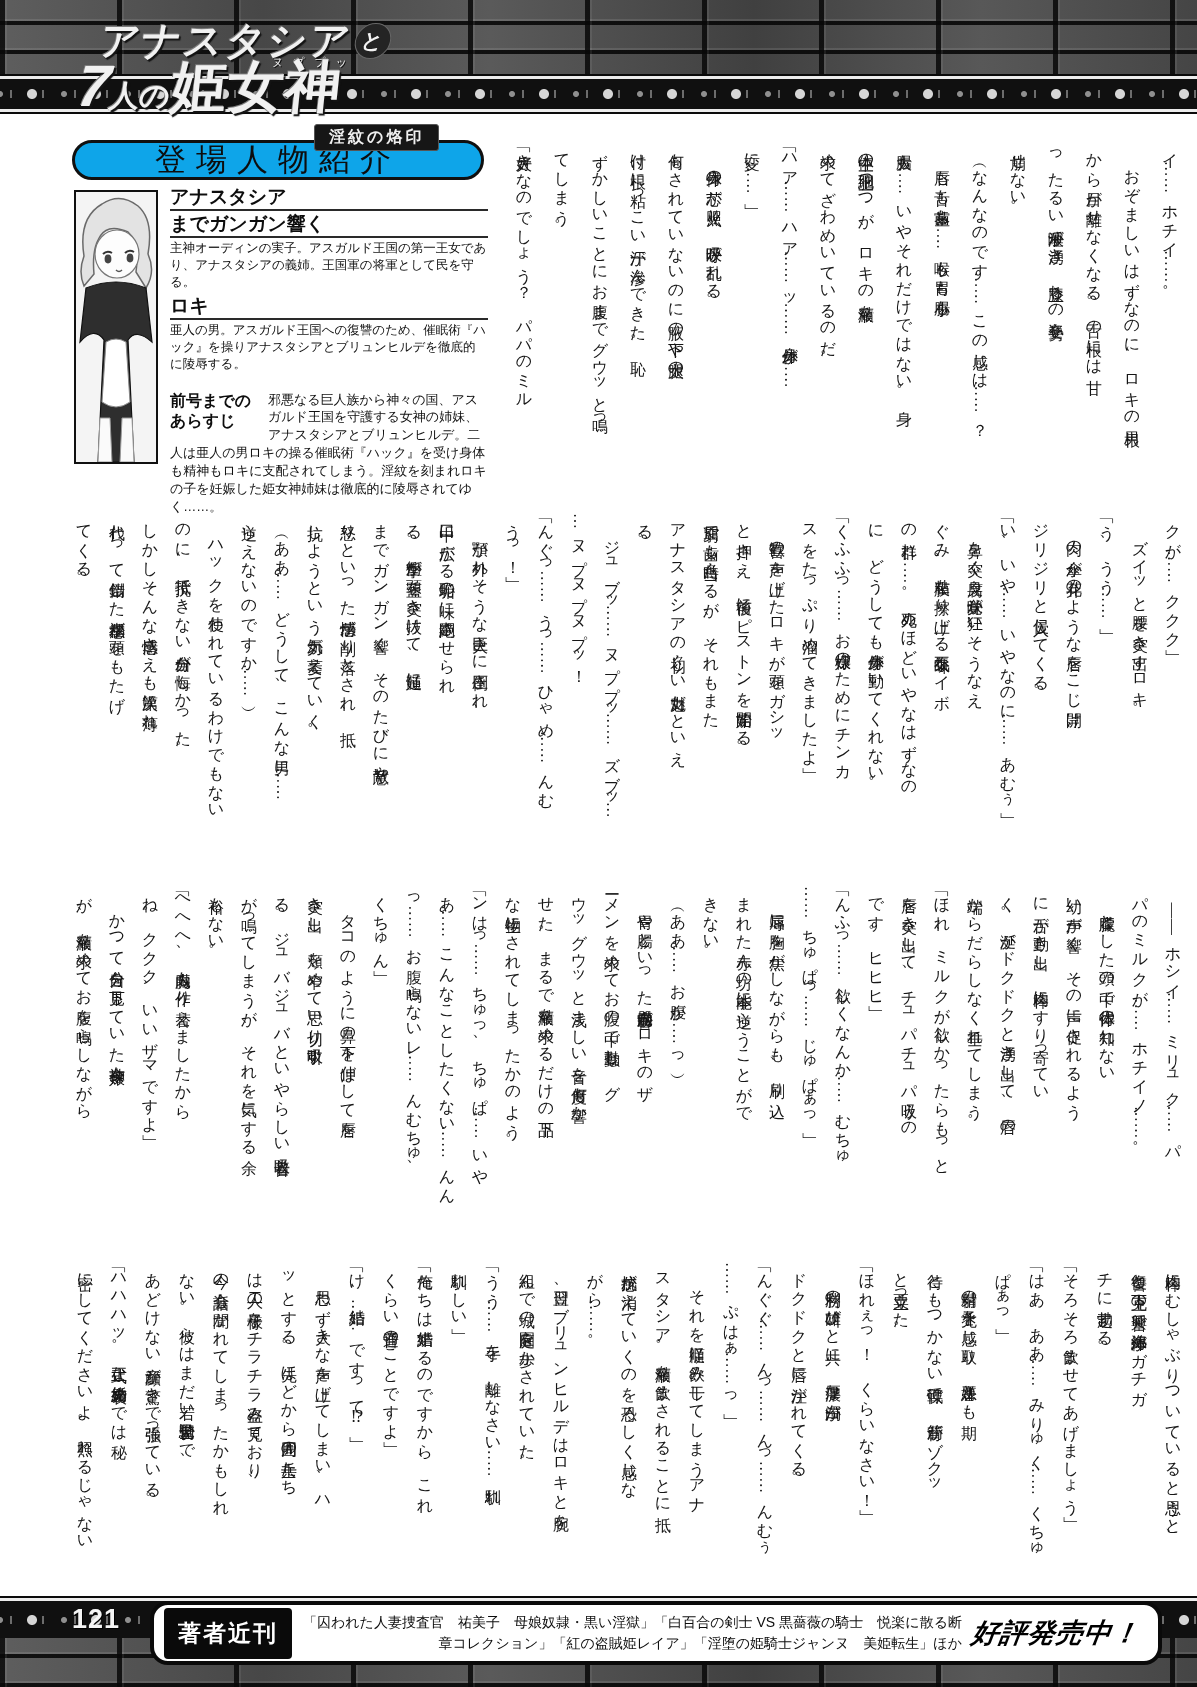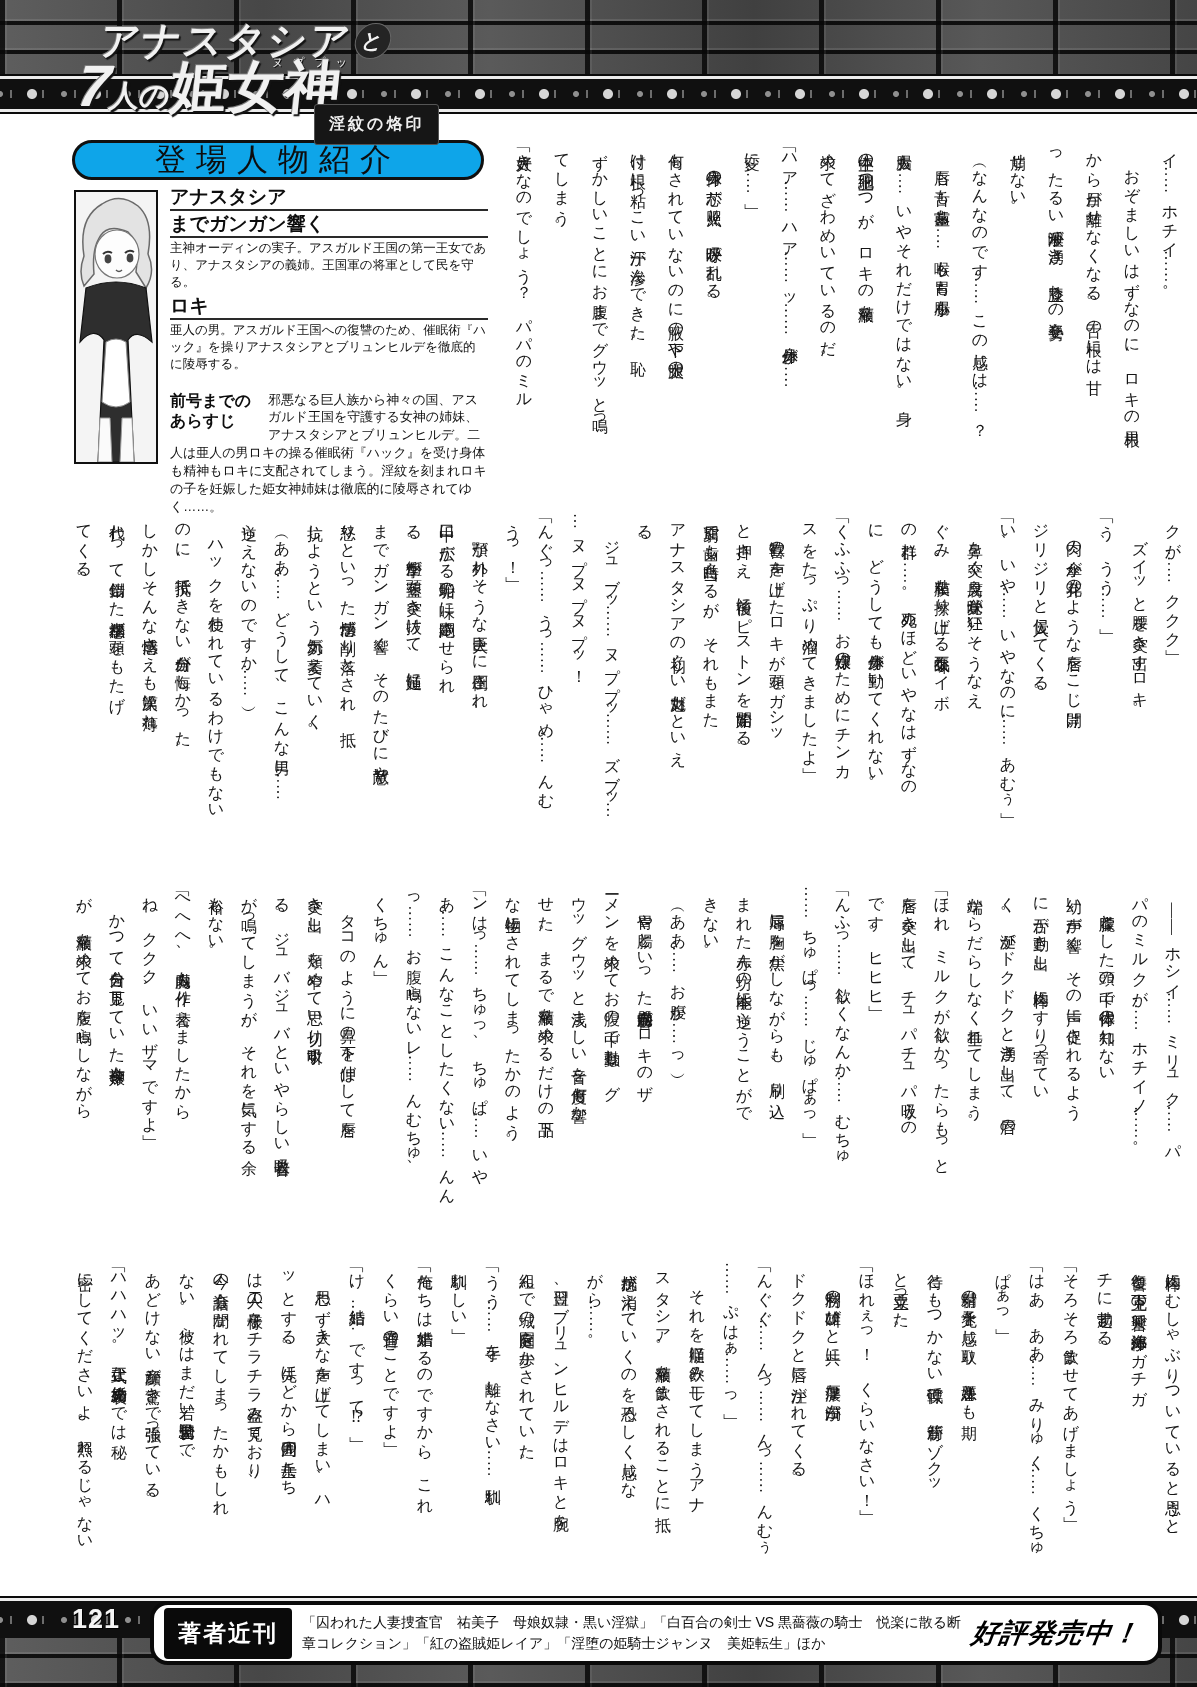--- a/index.html
+++ b/index.html
@@ -46,22 +46,22 @@
   .logo-to { display:inline-block; font-size:21px; background:#242424; color:#f3f3f3;
              border-radius:50%; padding:3px 5px; margin-left:4px; transform:translateY(-6px);
              text-shadow:none; border:1px solid #666; }
   .logo-furigana { position:absolute; left:206px; top:53px; font-size:11px; letter-spacing:10px;
                    color:#fafafa; text-shadow:1px 1px 0 #000; }
   .logo-row2 { position:absolute; left:12px; top:48px; white-space:nowrap;
                text-shadow:2px 2px 1px #141414, -1px -1px 0 #7d7d7d; transform:skewX(-6deg); }
   .logo-seven { font-size:58px; font-weight:bold; font-style:italic; }
   .logo-nin { font-size:30px; font-weight:bold; }
   .logo-hime { font-size:56px; font-weight:bold; letter-spacing:1px; }
-  .logo-subtitle { position:absolute; left:248px; top:102px; background:#161616; color:#f0f0f0;
-                   font-size:16px; font-weight:bold; letter-spacing:3px; padding:9px 14px;
+  .logo-subtitle { position:absolute; left:248px; top:122px; background:#161616; color:#f0f0f0;
+                   font-size:16px; font-weight:bold; letter-spacing:3px; padding:2px 14px;
                    border-radius:3px; border:1px solid #555; }
   
   .char-box { position:absolute; left:68px; top:140px; width:422px; height:330px;
               font-family:"Liberation Sans","DejaVu Sans",sans-serif; }
   .char-box-title { position:absolute; left:4px; top:0; width:412px; height:40px;
                     border:3px solid #101010; border-radius:21px; background:#0ea5e9;
                     display:flex; align-items:center; justify-content:center;
                     font-size:31px; font-weight:normal; letter-spacing:10px; color:#0d0d0d; }
   .portrait { position:absolute; left:6px; top:50px; width:84px; height:274px;
               border:2px solid #101010; background:#f2f2f2; overflow:hidden; }
@@ -85,21 +85,21 @@
   .band2 { left:60px;  top:513px;  width:1130px; height:334px; line-height:33px; }
   .band3 { left:60px;  top:886px;  width:1130px; height:334px; line-height:33px; }
   .band4 { left:60px;  top:1262px; width:1130px; height:336px; line-height:34px; }
   
   .page-number { position:absolute; left:72px; top:1604px; z-index:5; color:#f5f5f5;
                  font-family:"Liberation Sans","DejaVu Sans",sans-serif;
                  font-size:27px; font-weight:bold; letter-spacing:1px; text-shadow:1px 1px 0 #000; }
   .footer-bar { position:absolute; left:150px; top:1601px; width:1012px; height:64px; z-index:4;
                 background:#ffffff; border:4px solid #0a0a0a; border-radius:18px;
                 display:flex; align-items:center; gap:10px; padding:4px 10px;
-                font-family:"Liberation Sans","DejaVu Sans",sans-serif; }
+                font-family:"Liberation Sans","DejaVu Sans",sans-serif;text-align:right; }
   .footer-label { background:#0a0a0a; color:#fff; font-size:23px; font-weight:bold;
                   letter-spacing:2px; padding:10px 14px; border-radius:4px; flex:0 0 auto; }
   .footer-titles { flex:1 1 auto; font-size:14px; font-weight:normal; line-height:1.5; color:#0d0d0d; }
   .footer-badge { flex:0 0 auto; font-size:27px; font-weight:900; font-style:italic;
                   letter-spacing:1px; color:#000; transform:skewX(-8deg); padding-right:8px; }
 </style>
 </head>
 <body>
 
 <div class="page">

